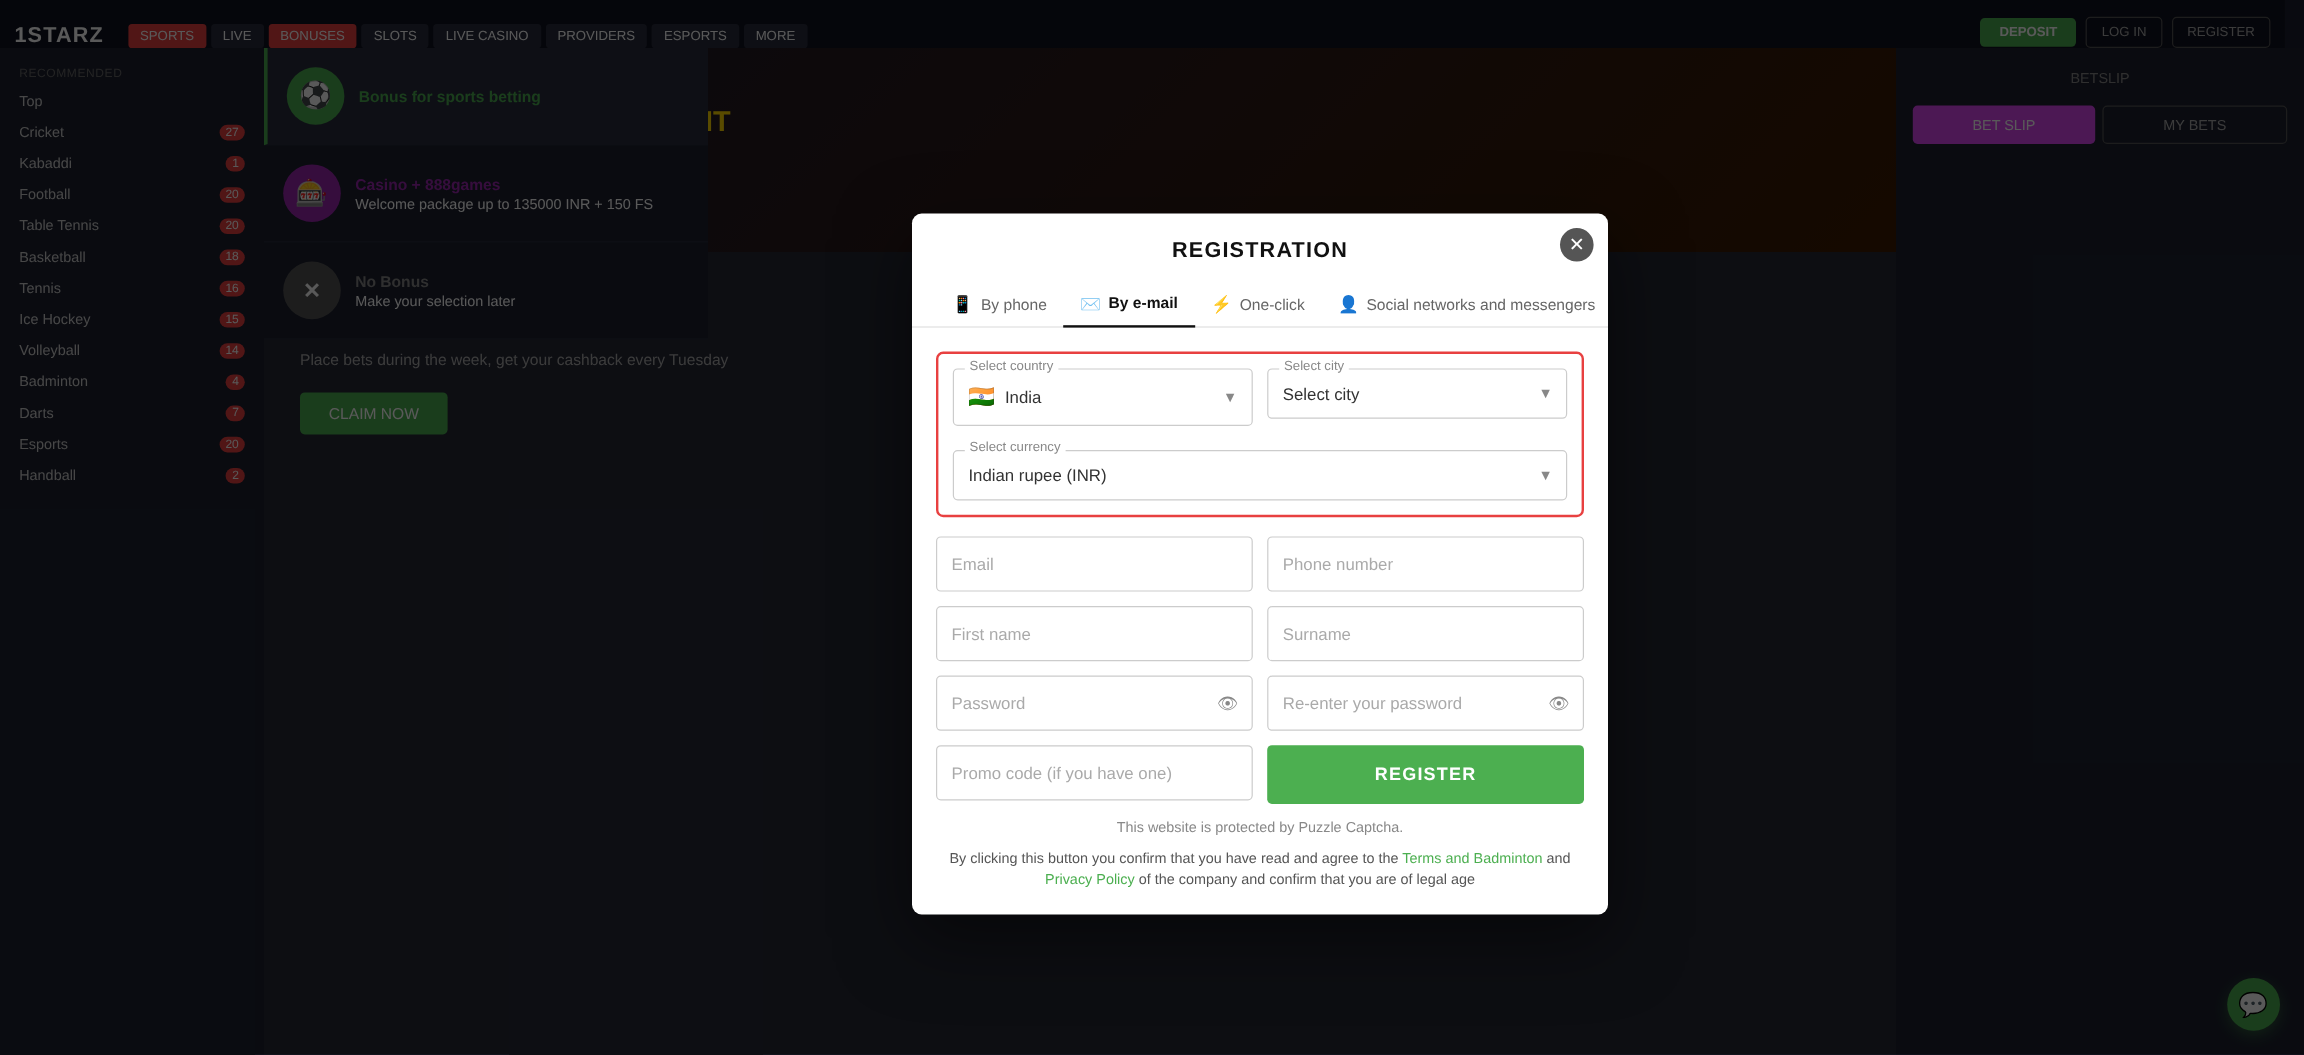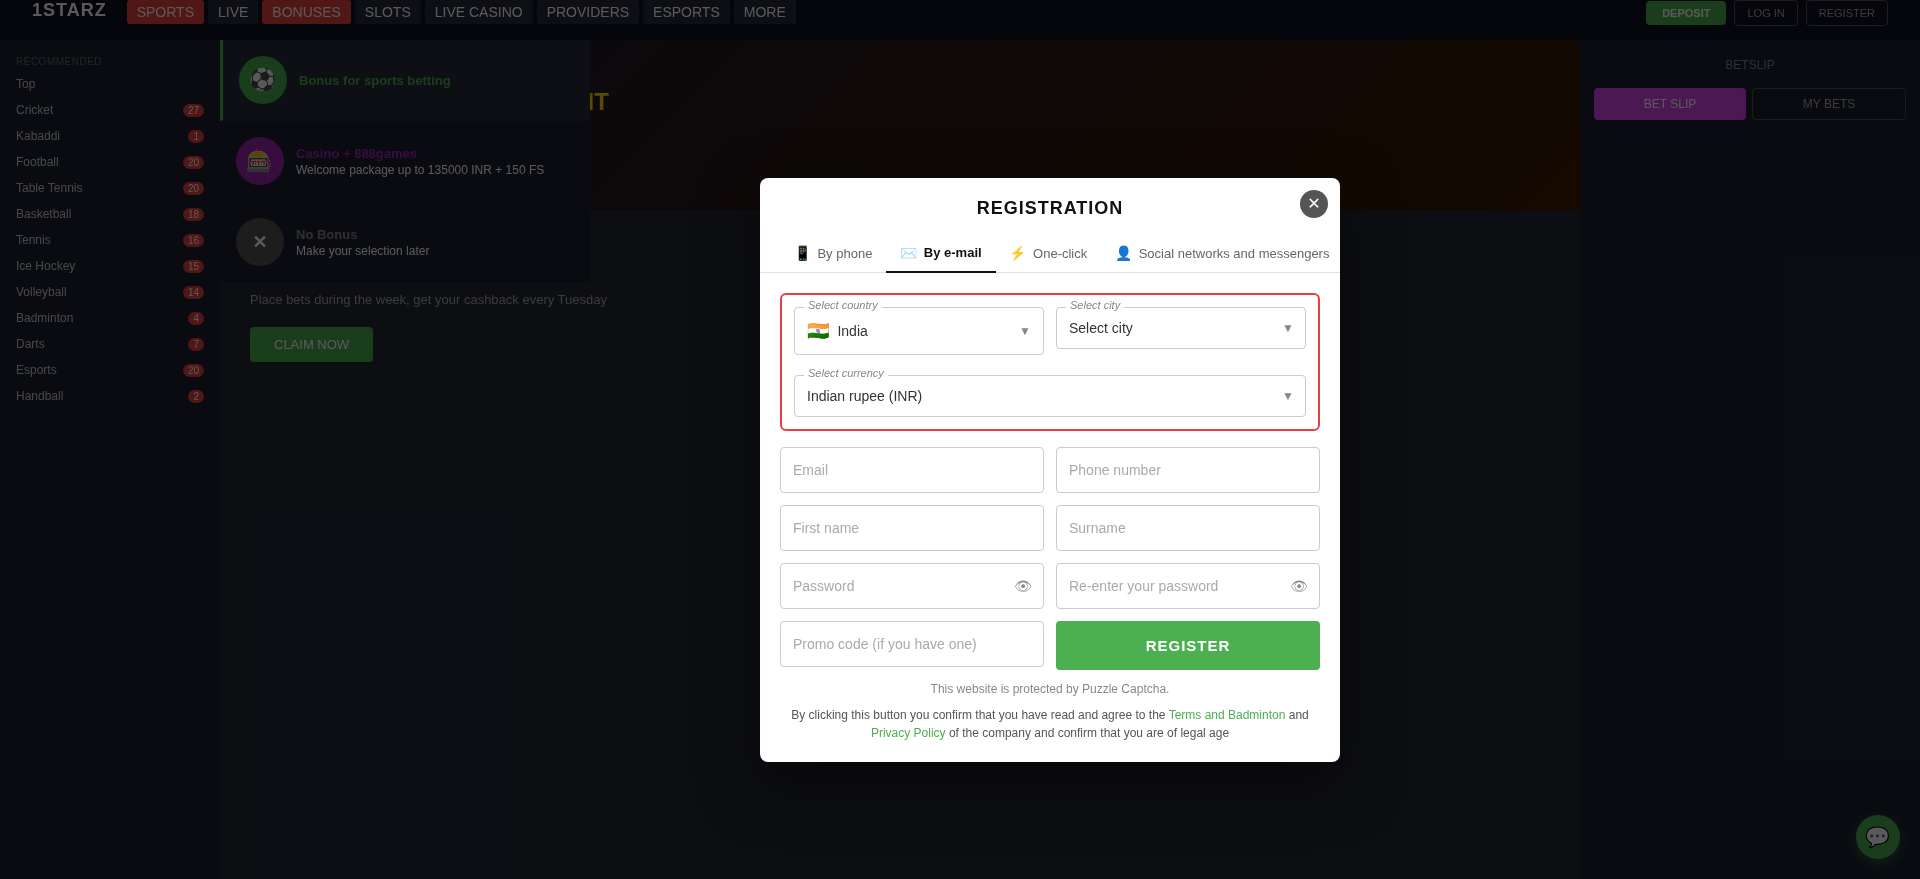--- a/index.html
+++ b/index.html
@@ -16,46 +16,46 @@
     .site-bg {
       position: absolute;
       inset: 0;
       background: #1c1f2e;
       z-index: 1;
     }
 
     
     .top-nav {
       position: absolute;
-      top: 0; left: 0; right: 0;
+      top: 0; left: 0; right: 16px;
       height: 40px;
       background: #111320;
       z-index: 2;
       display: flex;
-      align-items: flex-start;
-      padding: 0 32px;
+      align-items: flex-end;
+      padding: 0 12px;
       gap: 12px;
     }
     .logo {
       color: #e84040;
       font-weight: 900;
       font-size: 18px;
       letter-spacing: 1px;
     }
     .logo span { color: white; }
 
     .nav-tabs {
       display: flex;
       gap: 4px;
       margin-left: 8px;
     }
     .nav-tab {
       background: #e84040;
       color: white;
-      font-size: 14px;
+      font-size: 11px;
       padding: 4px 10px;
       border-radius: 3px;
       cursor: pointer;
     }
     .nav-tab.dark { background: #2a2d3e; }
 
     .top-right {
       margin-left: auto;
       display: flex;
       gap: 8px;
@@ -263,21 +263,20 @@
     }
 
     .form-label {
       position: absolute;
       top: -8px; left: 10px;
       background: white;
       padding: 0 4px;
       font-size: 11px;
       color: #888;
       z-index: 1;
-      font-style: italic;
     }
 
     .form-select, .form-input {
       width: 100%;
       padding: 12px 36px 12px 12px;
       border: 1px solid #ccc;
       border-radius: 4px;
       font-size: 14px;
       color: #333;
       appearance: none;

